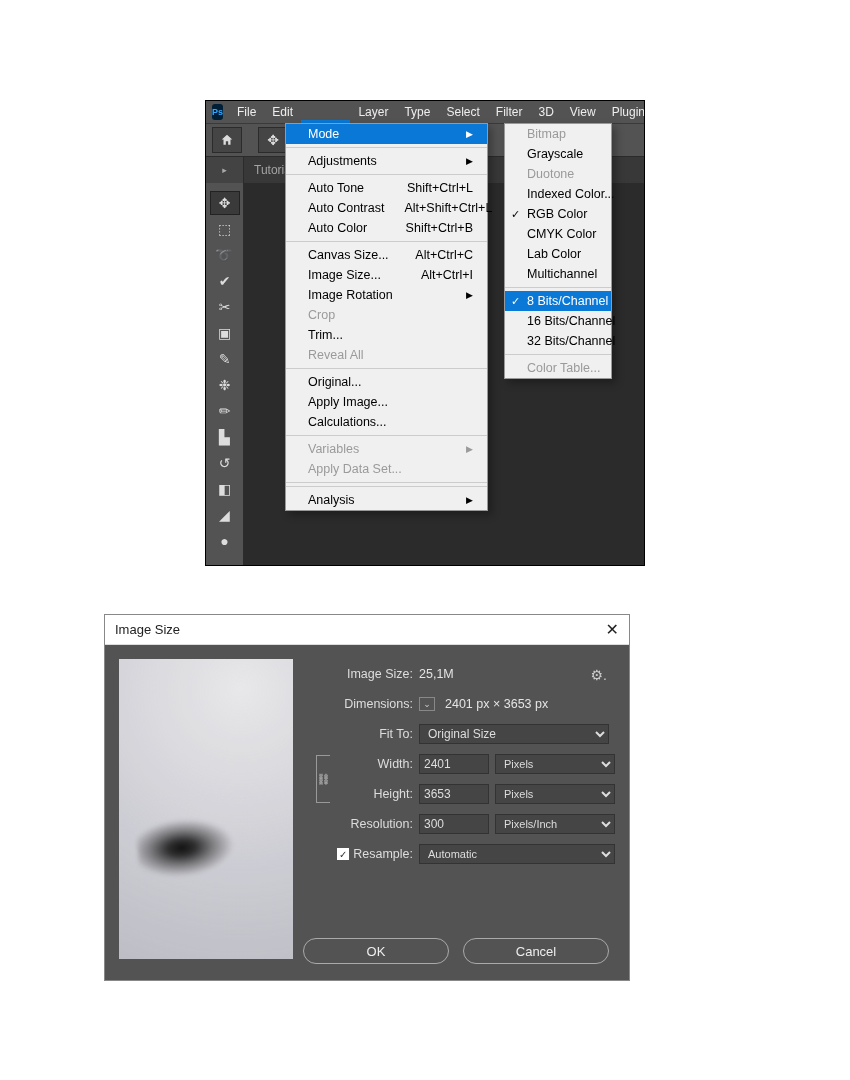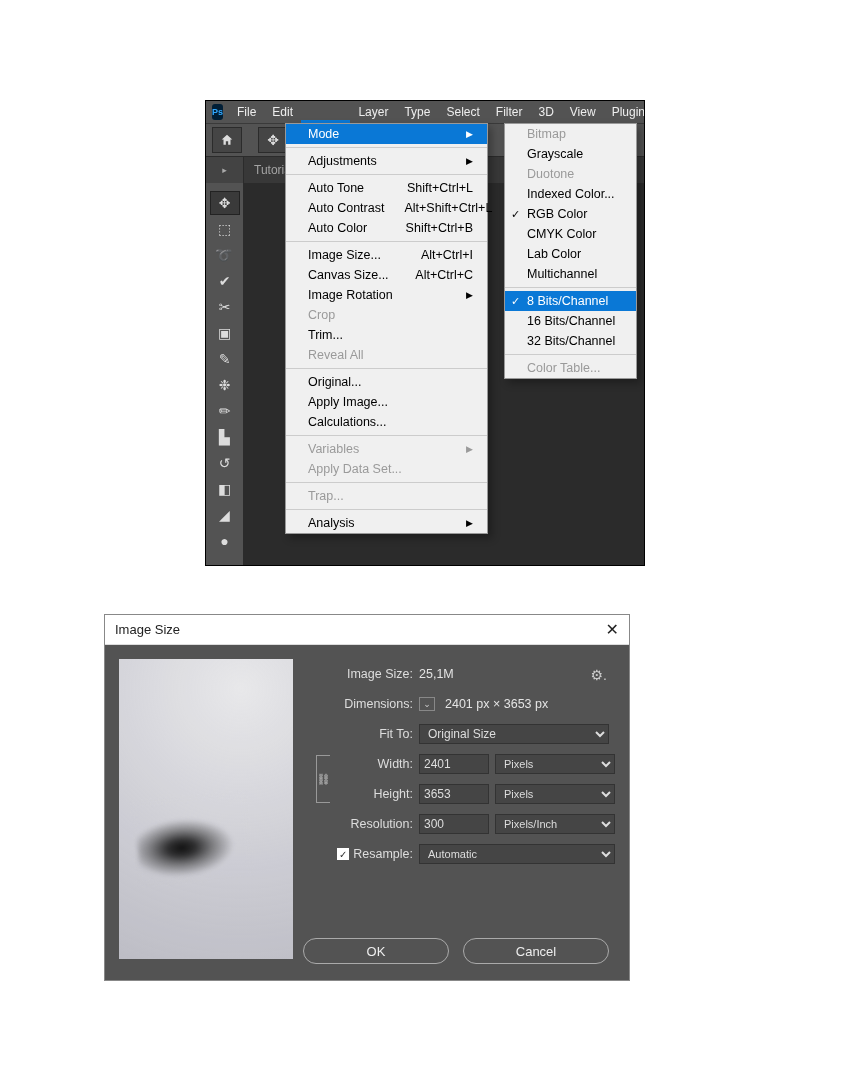--- a/index.html
+++ b/index.html
@@ -60,21 +60,21 @@
     display:flex; align-items:center; height:20px;
     padding: 0 14px 0 22px; position:relative; white-space:nowrap;
   }
   .menu .row.hover { background:#0a78d6; color:#fff; }
   .menu .row.disabled { color:#9a9a9a; }
   .menu .row .shortcut { margin-left:auto; padding-left:20px; color:inherit; }
   .menu .row .arrow { margin-left:auto; font-size:9px; }
   .menu hr { border:none; border-top:1px solid #ccc; margin:3px 0; }
   .menu .check { position:absolute; left:6px; font-size:11px; }
   #menu-image { left:79px; top:22px; width:203px; }
-  #menu-mode  { left:298px; top:22px; width:133px; }
+  #menu-mode  { left:298px; top:22px; width:108px; }
 
   
   .dialog {
     position:absolute; left:104px; top:614px;
     width:526px; height:367px;
     border:1px solid #888; background:#fff;
   }
   .dlg-title {
     height:30px; display:flex; align-items:center; padding:0 10px;
     font-size:13px; color:#222; border-bottom:1px solid #ddd; background:#fff;
@@ -200,28 +200,28 @@
     <div class="row">
       <span>Auto Contrast</span>
         <span class="shortcut">Alt+Shift+Ctrl+L</span>
     </div>
     <div class="row">
       <span>Auto Color</span>
         <span class="shortcut">Shift+Ctrl+B</span>
     </div>
     <hr>
     <div class="row">
+      <span>Canvas Size...</span>
+        <span class="shortcut">Alt+Ctrl+C</span>
+    </div>
+    <div class="row">
       <span>Image Size...</span>
         <span class="shortcut">Alt+Ctrl+I</span>
     </div>
     <div class="row">
-      <span>Canvas Size...</span>
-        <span class="shortcut">Alt+Ctrl+C</span>
-    </div>
-    <div class="row">
       <span>Image Rotation</span>
         <span class="arrow">▶</span>
     </div>
     <div class="row disabled">
       <span>Crop</span>
     </div>
     <div class="row">
       <span>Trim...</span>
     </div>
     <div class="row disabled">
@@ -239,23 +239,20 @@
     </div>
     <hr>
     <div class="row disabled">
       <span>Variables</span>
         <span class="arrow">▶</span>
     </div>
     <div class="row disabled">
       <span>Apply Data Set...</span>
     </div>
     <hr>
-    <div class="row disabled">
-      <span>Trap...</span>
-    </div>
     <hr>
     <div class="row">
       <span>Analysis</span>
         <span class="arrow">▶</span>
     </div>
   </div>
 
   <div id="menu-mode" class="menu">
     <div class="row disabled">
         <span>Bitmap</span>

